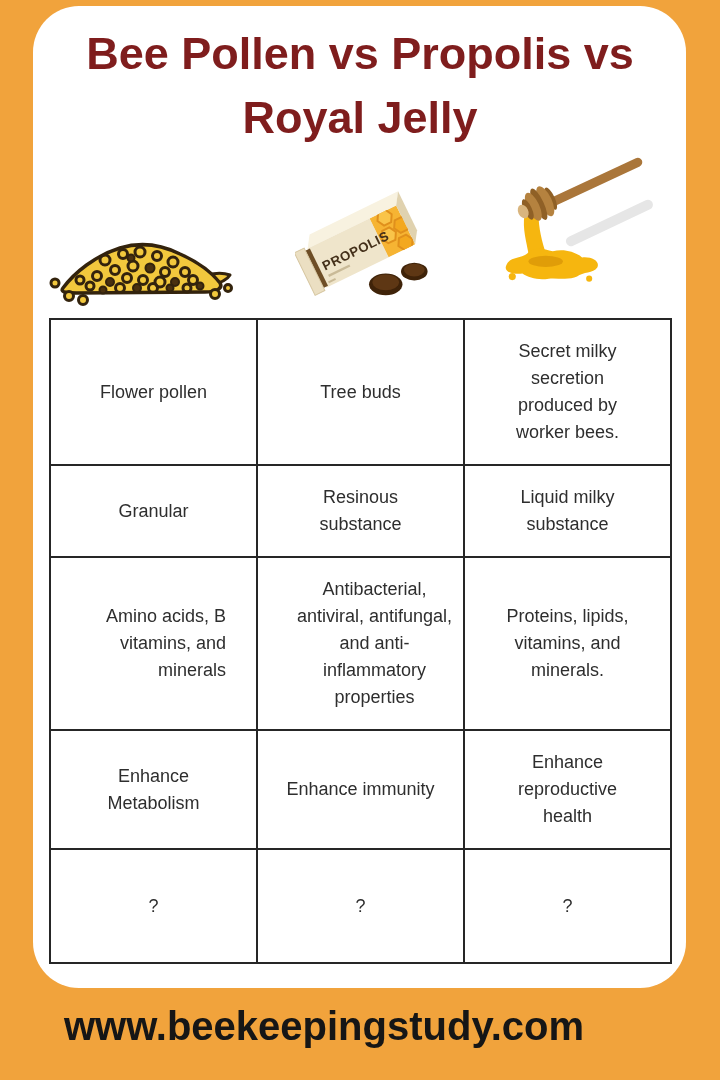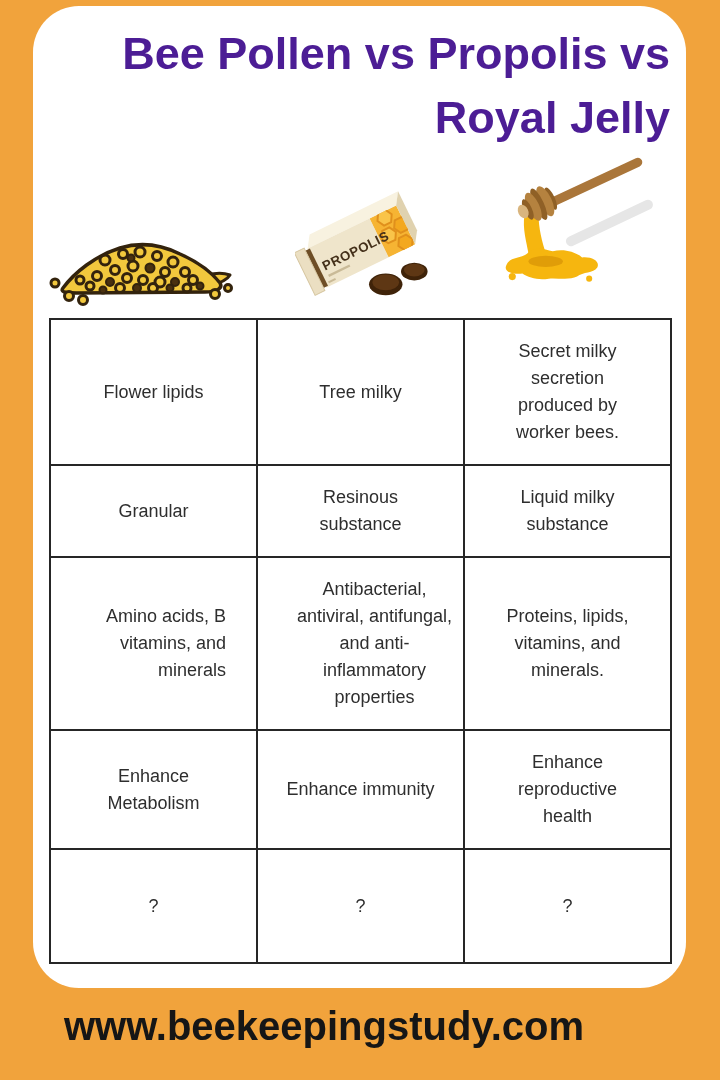--- a/index.html
+++ b/index.html
@@ -7,21 +7,21 @@
     width:720px;height:1080px;position:relative;overflow:hidden;
     background:#F1A33C;
     font-family:"Liberation Sans","DejaVu Sans",sans-serif;
   }
   .card{
     position:absolute;left:33px;top:6px;width:653px;height:982px;
     background:#FFFFFF;border-radius:46px;
   }
   .title{
     position:absolute;left:50px;top:22px;width:620px;
-    text-align:right;color:#4c1d95;font-weight:700;
+    text-align:center;color:#7f1d1d;font-weight:700;
     font-size:45px;line-height:1.42;letter-spacing:0px;
   }
   .illos{position:absolute;left:0;top:0;width:720px;height:320px;}
   .illo{position:absolute;}
   .illo-pollen{left:45px;top:220px;width:190px;height:90px;}
   .illo-propolis{left:295px;top:178px;width:148px;height:128px;}
   .illo-jelly{left:488px;top:148px;width:172px;height:152px;}
   table.cmp{
     position:absolute;left:49px;top:318px;width:623px;
     border-collapse:collapse;table-layout:fixed;
@@ -138,22 +138,22 @@
       <ellipse cx="19" cy="0" rx="6" ry="15" fill="#B5823F"></ellipse>
       <ellipse cx="25" cy="0" rx="4" ry="11" fill="#8F6026"></ellipse>
       <ellipse cx="30" cy="0" rx="5" ry="7" fill="#D9B57E"></ellipse>
     </g>
   </svg>
 </div>
 
 <table class="cmp">
   <tbody>
     <tr class="r1">
-      <td><span class="cw">Flower lipids</span></td>
-      <td><span class="cw">Tree milky</span></td>
+      <td><span class="cw">Flower pollen</span></td>
+      <td><span class="cw">Tree buds</span></td>
       <td><span class="cw w125">Secret milky secretion produced by worker bees.</span></td>
     </tr>
     <tr class="r2">
       <td><span class="cw">Granular</span></td>
       <td><span class="cw w160">Resinous substance</span></td>
       <td><span class="cw w150">Liquid milky substance</span></td>
     </tr>
     <tr class="r3">
       <td><span class="cw w145">Amino acids, B vitamins, and minerals</span></td>
       <td><span class="cw w170">Antibacterial, antiviral, antifungal, and anti-inflammatory properties</span></td>

